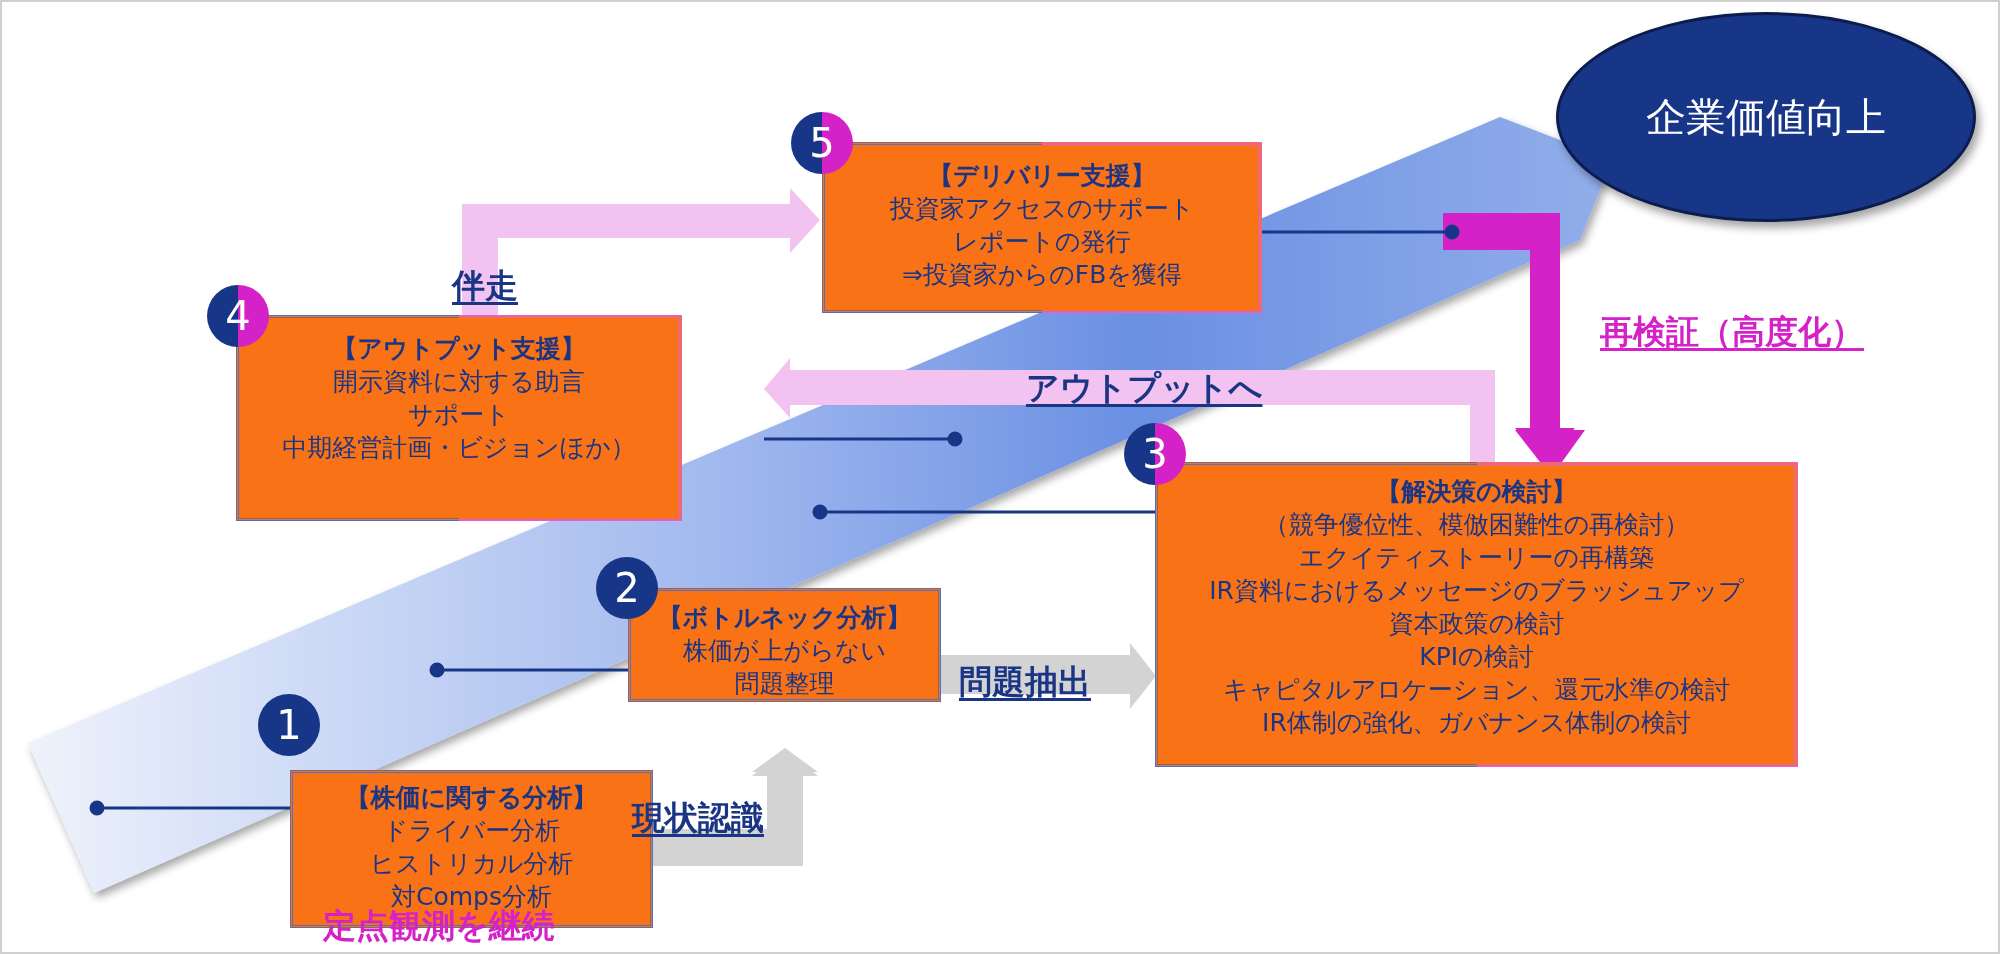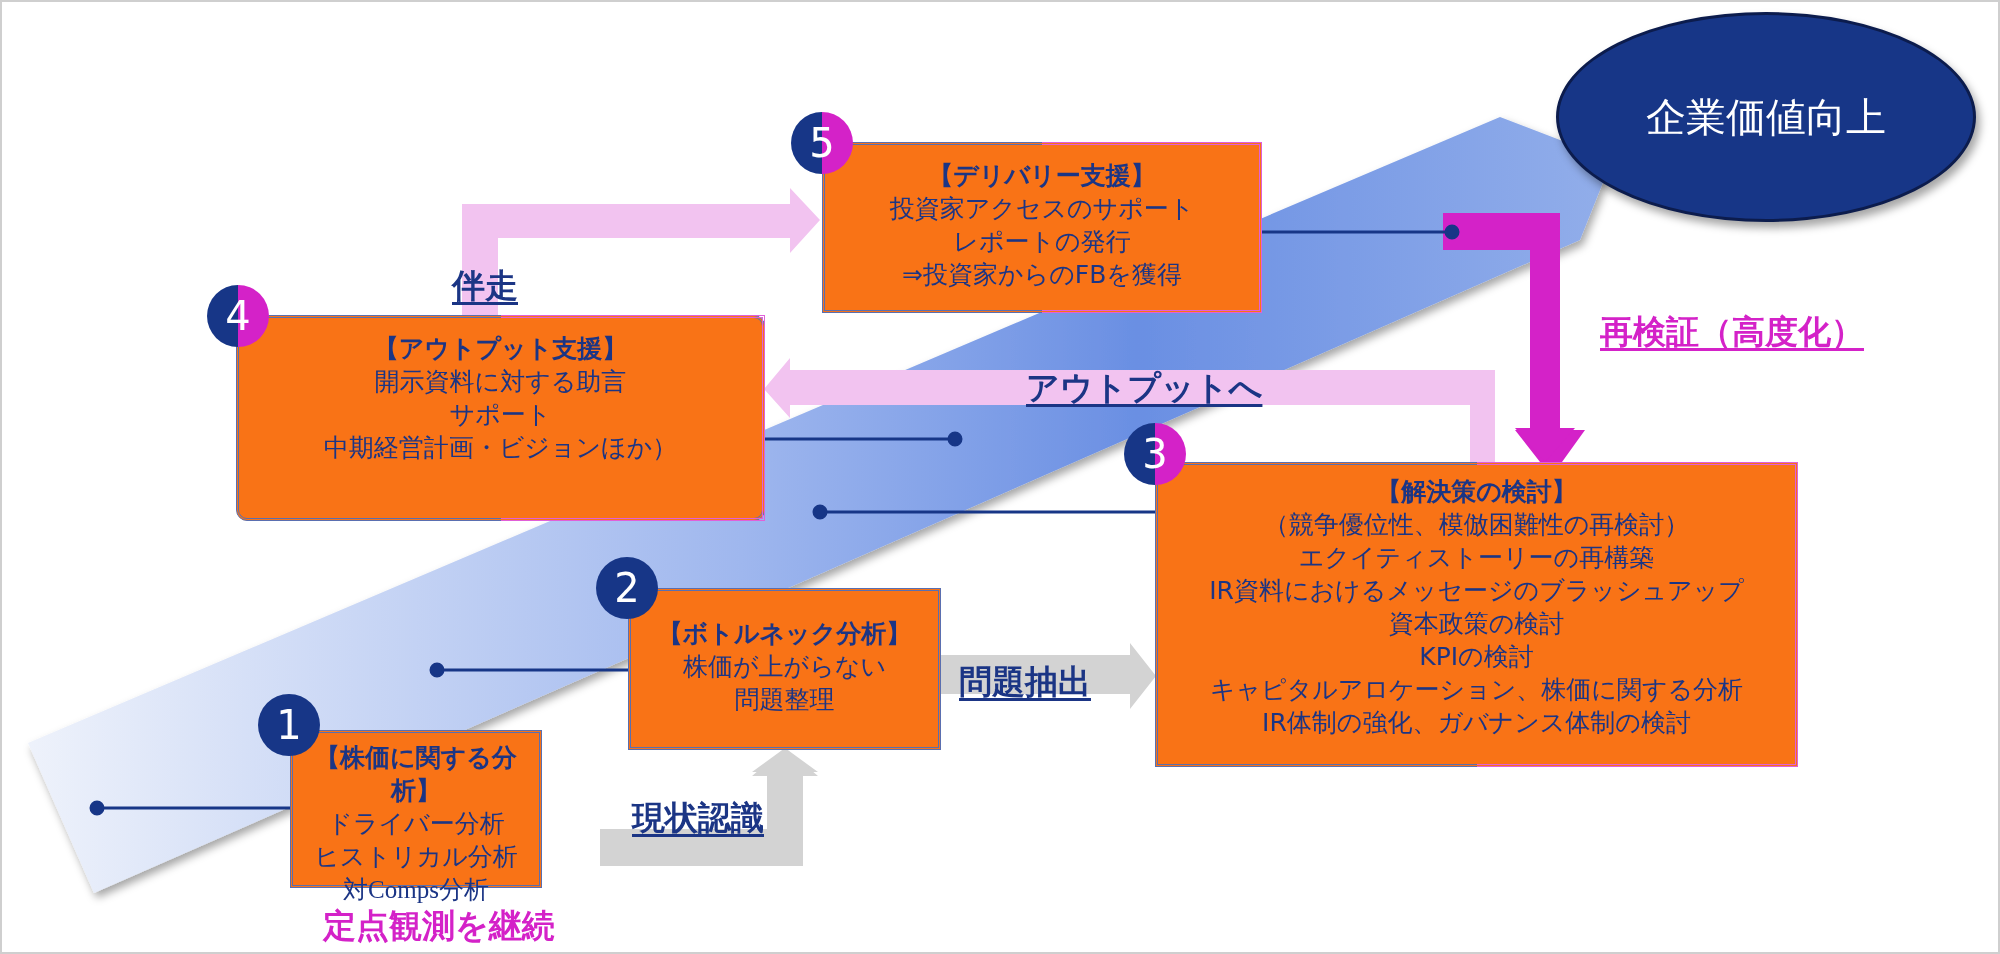--- a/index.html
+++ b/index.html
@@ -75,54 +75,54 @@
     <circle cx="955" cy="439" r="6"></circle>
     <line x1="1262" y1="232" x2="1452" y2="232"></line>
     <circle cx="1452" cy="232" r="6"></circle>
   </g>
 </svg>
 
 <div id="goal">
   <span>企業価値向上</span>
 </div>
 
-<div class="box blue" style="left:290px; top:730px; width:252px; height:158px; padding-top:8px;font-family:Liberation Serif, serif;">
+<div class="box blue" style="left:290px; top:770px; width:363px; height:158px; padding-top:8px;">
   <div class="title">【株価に関する分析】</div>
   <div>ドライバー分析</div>
   <div>ヒストリカル分析</div>
   <div>対Comps分析</div>
 </div>
 <div class="badge navy" style="left:258px; top:694px;">
   <span>1</span>
 </div>
 
-<div class="box blue" style="left:628px; top:588px; width:313px; height:162px; padding-top:26px;">
+<div class="box blue" style="left:628px; top:588px; width:313px; height:114px; padding-top:10px;">
   <div class="title">【ボトルネック分析】</div>
   <div>株価が上がらない</div>
   <div>問題整理</div>
 </div>
 <div class="badge navy" style="left:596px; top:557px;">
   <span>2</span>
 </div>
 
 <div class="box split" style="left:1155px; top:462px; width:643px; height:305px; padding-top:10px;">
   <div class="title">【解決策の検討】</div>
   <div>（競争優位性、模倣困難性の再検討）</div>
   <div>エクイティストーリーの再構築</div>
   <div>IR資料におけるメッセージのブラッシュアップ</div>
   <div>資本政策の検討</div>
   <div>KPIの検討</div>
-  <div>キャピタルアロケーション、株価に関する分析</div>
+  <div>キャピタルアロケーション、還元水準の検討</div>
   <div>IR体制の強化、ガバナンス体制の検討</div>
 </div>
 <div class="badge split" style="left:1124px; top:423px;">
   <span>3</span>
 </div>
 
-<div class="box split" style="left:236px; top:315px; width:529px; height:206px; padding-top:14px;border-radius:11px;">
+<div class="box split" style="left:236px; top:315px; width:446px; height:206px; padding-top:14px;">
   <div class="title">【アウトプット支援】</div>
   <div>開示資料に対する助言</div>
   <div>サポート</div>
   <div>中期経営計画・ビジョンほか）</div>
 </div>
 <div class="badge split" style="left:207px; top:285px;">
   <span>4</span>
 </div>
 
 <div class="box split" style="left:822px; top:142px; width:440px; height:171px; padding-top:14px;">

